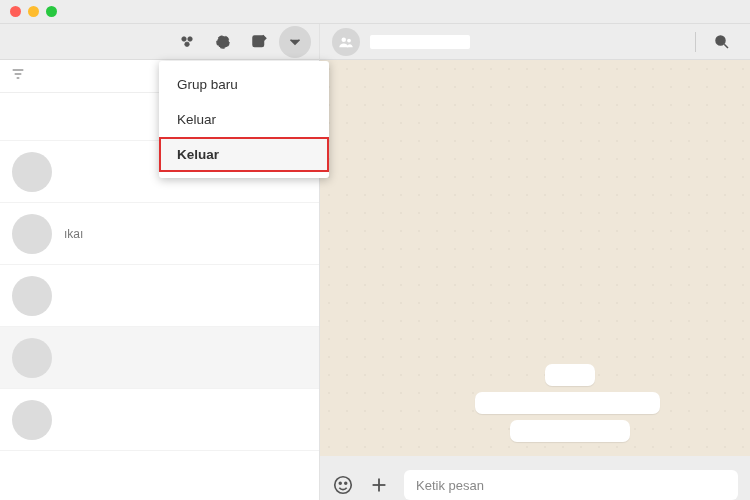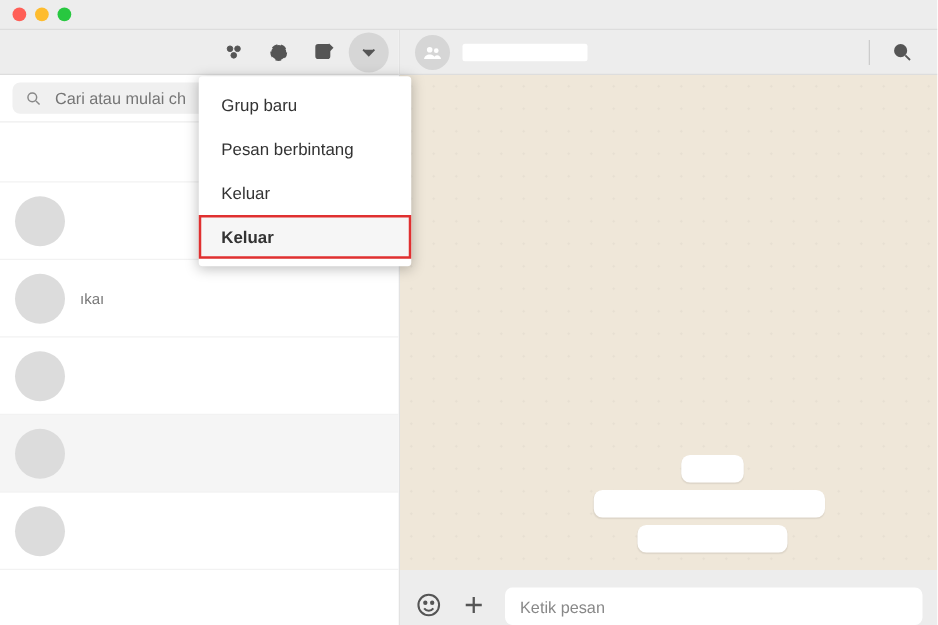--- a/index.html
+++ b/index.html
@@ -90,27 +90,20 @@
           </svg>
       </div>
       <div class="icon-btn active">
         <svg viewBox="0 0 24 24" fill="none" stroke-width="2">
             <polyline points="6 9 12 15 18 9"></polyline>
           </svg>
       </div>
     </div>
 
     <div class="search-row">
-      <div class="search-box">
-        <svg width="14" height="14" viewBox="0 0 24 24" fill="none" stroke="#888" stroke-width="2">
-            <circle cx="10" cy="10" r="6"></circle>
-            <line x1="15" y1="15" x2="20" y2="20"></line>
-          </svg>
-        <input placeholder="Cari atau mulai ch" style="">
-      </div>
       <div class="filter-icon">
         <svg width="16" height="16" viewBox="0 0 24 24" fill="none" stroke="currentColor" stroke-width="2">
             <line x1="4" y1="6" x2="20" y2="6"></line>
             <line x1="7" y1="12" x2="17" y2="12"></line>
             <line x1="10" y1="18" x2="14" y2="18"></line>
           </svg>
       </div>
     </div>
 
     <div class="chat-list">
@@ -128,21 +121,20 @@
       <div class="chat-item sel">
         <div class="avatar-ph"></div>
       </div>
       <div class="chat-item">
         <div class="avatar-ph"></div>
       </div>
     </div>
 
     <div class="dropdown">
       <div class="dropdown-item">Grup baru</div>
-      <div class="dropdown-item">Pesan berbintang</div>
       <div class="dropdown-item">Keluar</div>
       <div class="dropdown-item hl">Keluar</div>
     </div>
   </div>
 
   <div class="right">
     <div class="right-header">
       <div class="group-avatar">
         <svg viewBox="0 0 24 24">
             <circle cx="9" cy="9" r="3"></circle>

